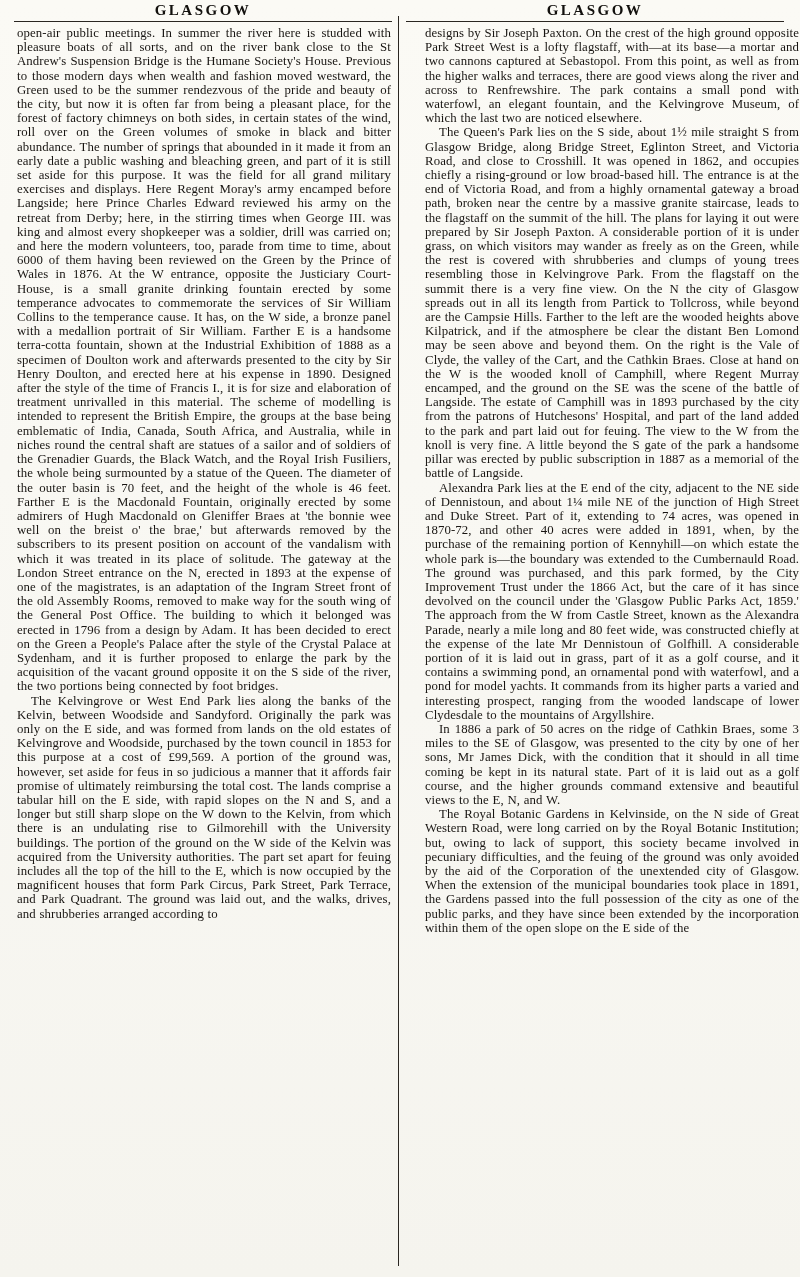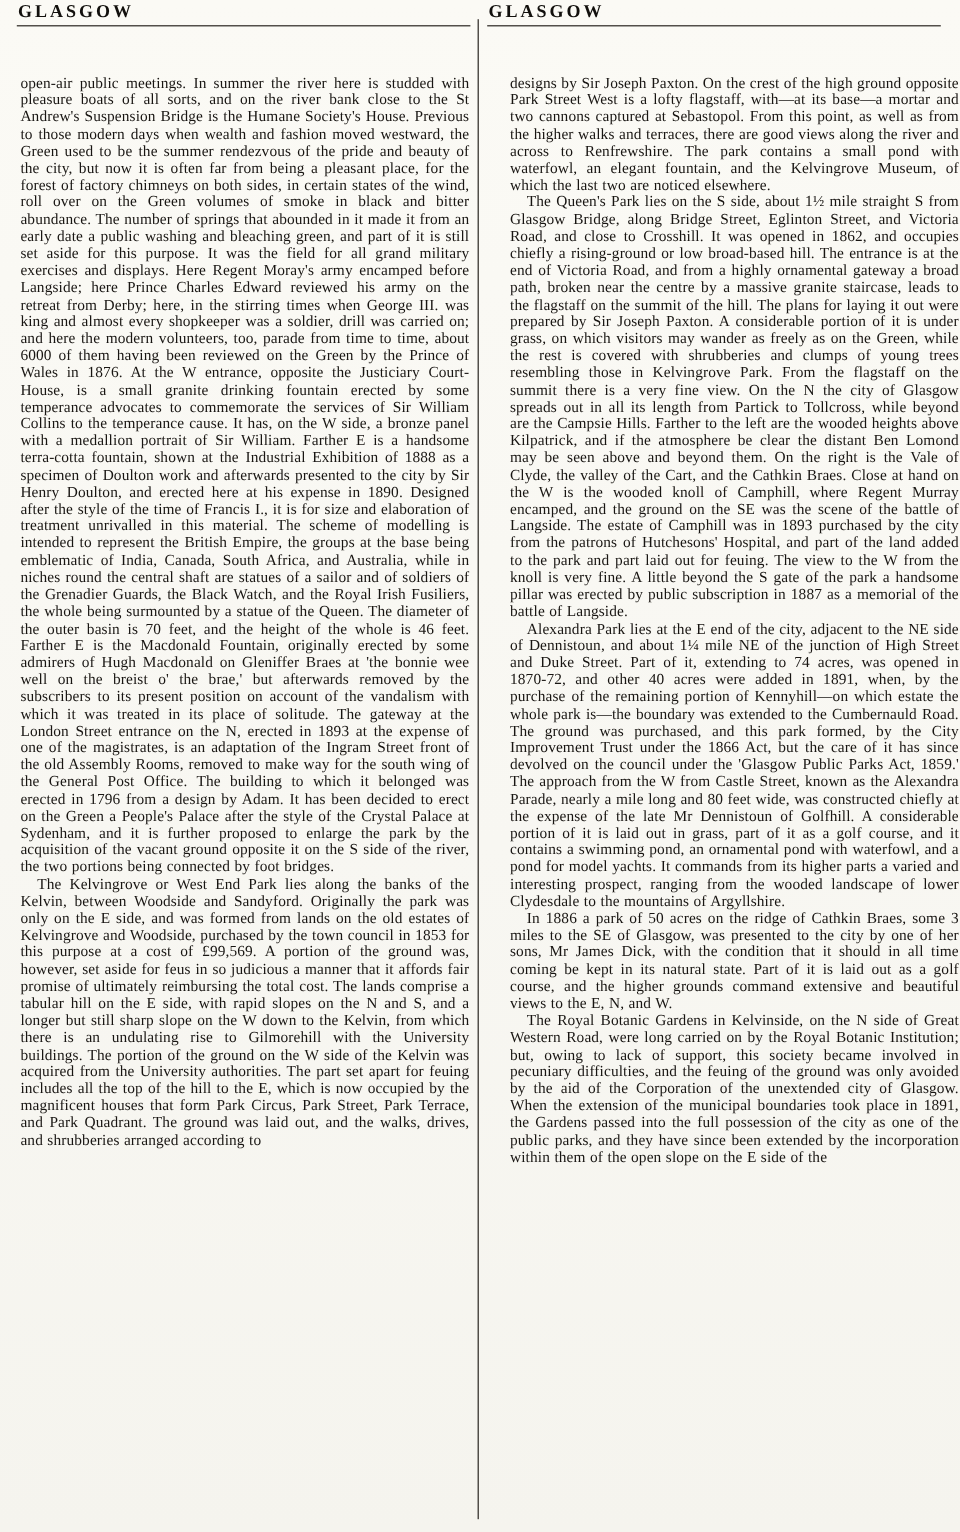--- a/index.html
+++ b/index.html
@@ -11,21 +11,21 @@
     margin: 0 auto;
     background: linear-gradient(180deg, #fbfaf5 0%, #f8f7f2 55%, #f5f4ee 100%);
     font-family: "Liberation Serif", "DejaVu Serif", serif;
     color: #181512;
     overflow: hidden;
   }
   .col-header {
     position: absolute;
     top: 2px;
     width: 376px;
-    text-align: left;
+    text-align: center;
     font-weight: bold;
     font-size: 15px;
     letter-spacing: 2.5px;
     color: #12100d;
   }
   .col-header.left  { left: 15px; }
   .col-header.right { left: 407px; }
   .header-rule {
     position: absolute;
     top: 21px;
@@ -49,21 +49,21 @@
     width: 374px;
     text-align: justify;
     font-size: 12.8px;
     line-height: 14.2px;
     letter-spacing: 0.1px;
     word-spacing: 0.4px;
   }
   .column.left  { left: 17px; }
   .column.right { left: 425px; }
   .para { text-indent: 14px; }
-  .para.no-indent { text-indent: 0; margin-top: 36px; }
+  .para.no-indent { text-indent: 0; }
   .page-number {
     position: absolute;
     top: 1249px;
     font-weight: bold;
     font-size: 13.5px;
     color: #12100d;
     margin-top: 28px;
   }
   .page-number.left  { left: 42px; }
   .page-number.right { left: 735px; }

